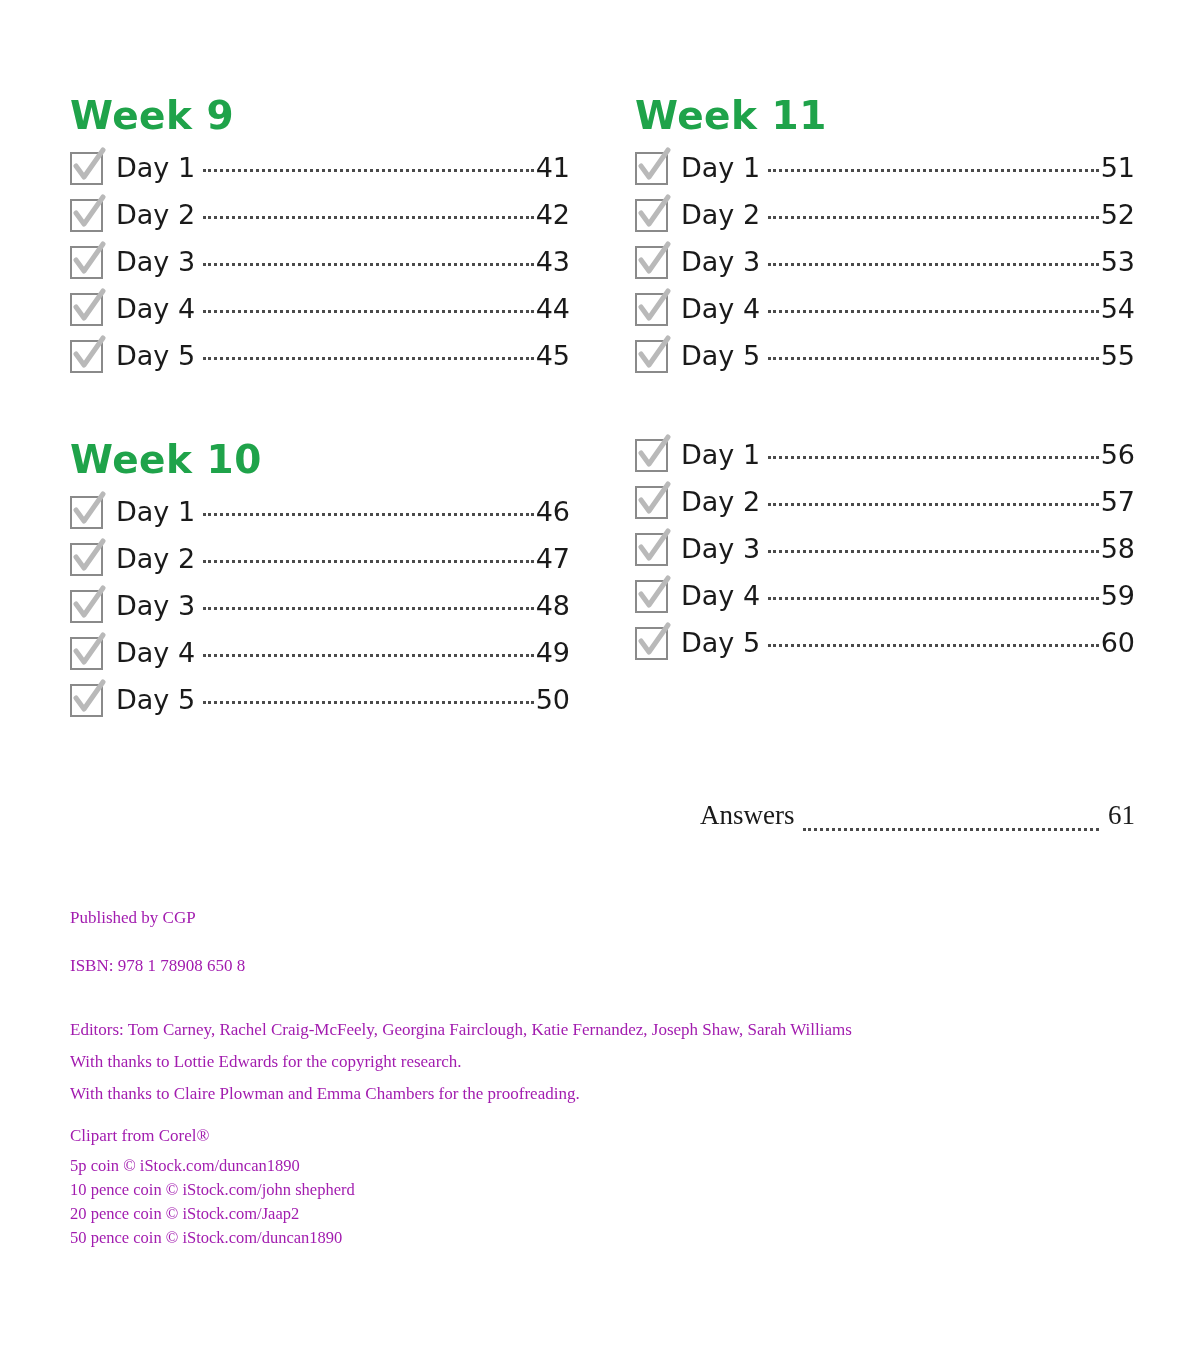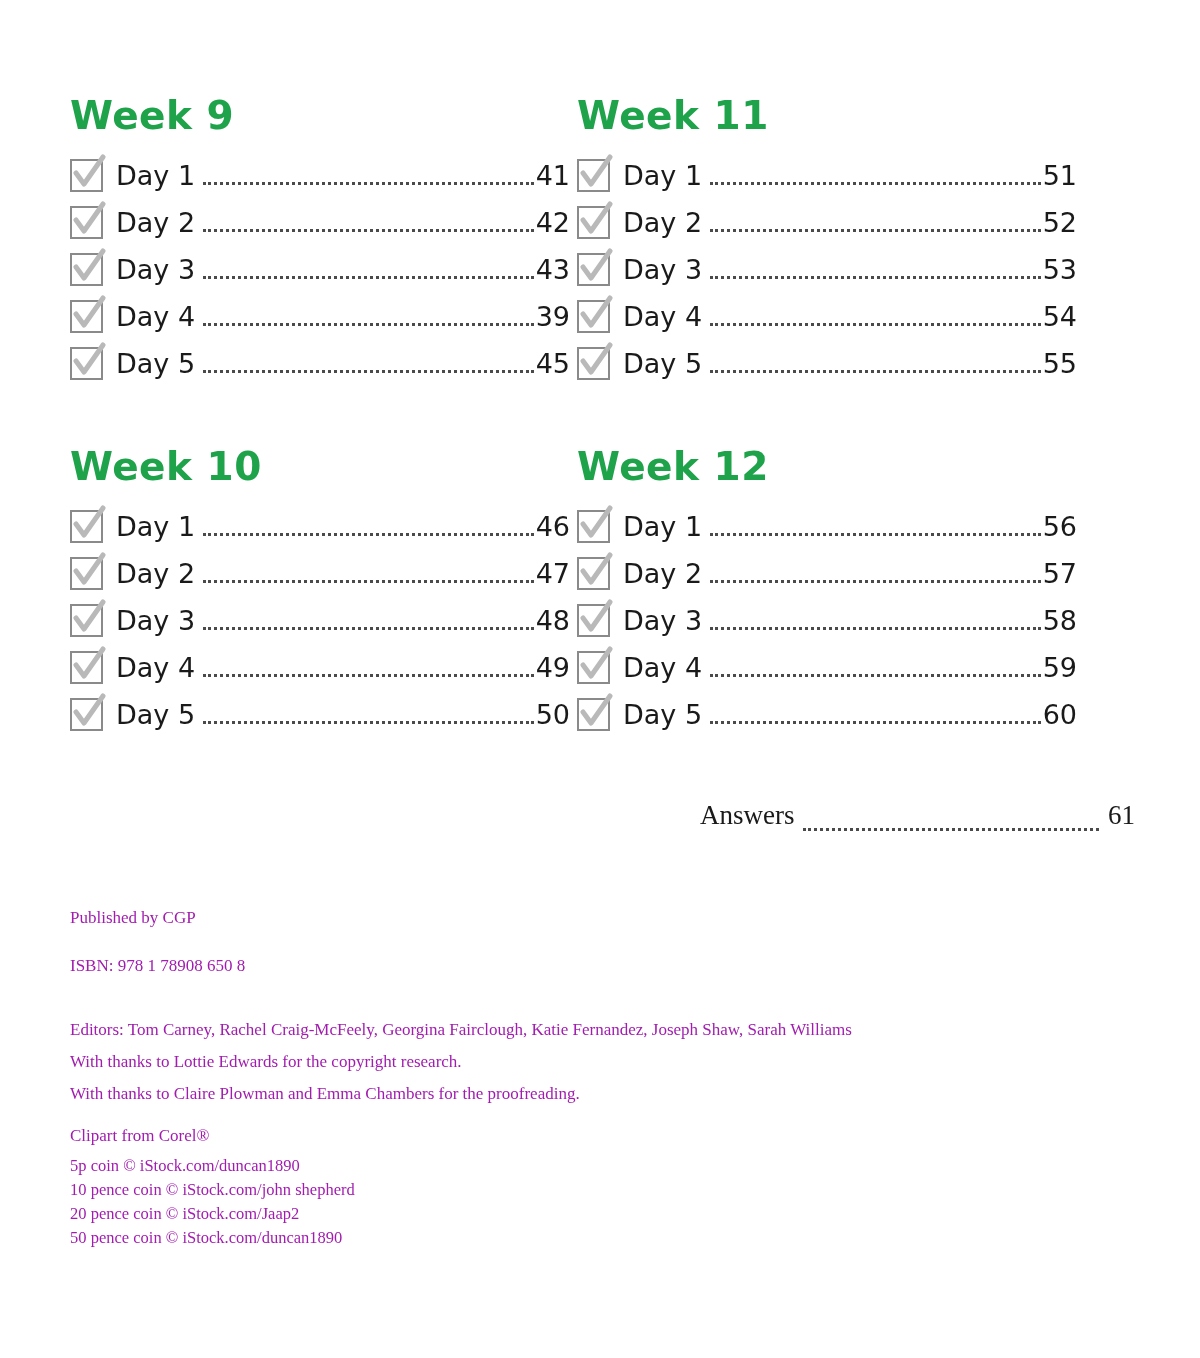--- a/index.html
+++ b/index.html
@@ -25,39 +25,38 @@
   
   .contents {
     position: absolute;
     left: 70px;
     top: 95px;
     width: 1065px;
     display: grid;
     grid-template-columns: 500px 500px;
     column-gap: 65px;
     row-gap: 0px;
-    gap: 7px;
   }
   .week-block {
     margin-bottom: 12px;
   }
   .week-title {
     font-family: "DejaVu Sans", sans-serif;
     font-weight: bold;
     font-size: 39px;
     letter-spacing: 0.5px;
     color: #1fa34a;
     margin: 0 0 14px 0;
     line-height: 1.1;
   }
   .block-spacer-top { margin-top: 40px; }
 
   .day-row {
     display: flex;
-    align-items: center;
+    align-items: flex-start;
     height: 47px;
     font-family: "DejaVu Sans", sans-serif;
     font-size: 27px;
     color: #1a1a1a;
   }
   .checkbox {
     position: relative;
     width: 33px;
     height: 33px;
     min-width: 33px;
@@ -179,21 +178,21 @@
       </div>
 
       <div class="day-row">
         <span class="checkbox">
           <svg viewBox="0 0 40 40">
               <path d="M7 19 L15 30 L34 3" fill="none" stroke="#b9b9b9" stroke-width="5" stroke-linecap="round" stroke-linejoin="round"></path>
             </svg>
         </span>
         <span class="day-label">Day 4</span>
         <span class="dots"></span>
-        <span class="page-num">39</span>
+        <span class="page-num">44</span>
       </div>
 
       <div class="day-row">
         <span class="checkbox">
           <svg viewBox="0 0 40 40">
               <path d="M7 19 L15 30 L34 3" fill="none" stroke="#b9b9b9" stroke-width="5" stroke-linecap="round" stroke-linejoin="round"></path>
             </svg>
         </span>
         <span class="day-label">Day 5</span>
         <span class="dots"></span>
@@ -313,21 +312,20 @@
               <path d="M7 19 L15 30 L34 3" fill="none" stroke="#b9b9b9" stroke-width="5" stroke-linecap="round" stroke-linejoin="round"></path>
             </svg>
         </span>
         <span class="day-label">Day 5</span>
         <span class="dots"></span>
         <span class="page-num">50</span>
       </div>
     </div>
 
     <div class="week-block block-spacer-top">
-      <h2 class="week-title">Week 12</h2>
 
       <div class="day-row">
         <span class="checkbox">
           <svg viewBox="0 0 40 40">
               <path d="M7 19 L15 30 L34 3" fill="none" stroke="#b9b9b9" stroke-width="5" stroke-linecap="round" stroke-linejoin="round"></path>
             </svg>
         </span>
         <span class="day-label">Day 1</span>
         <span class="dots"></span>
         <span class="page-num">56</span>

